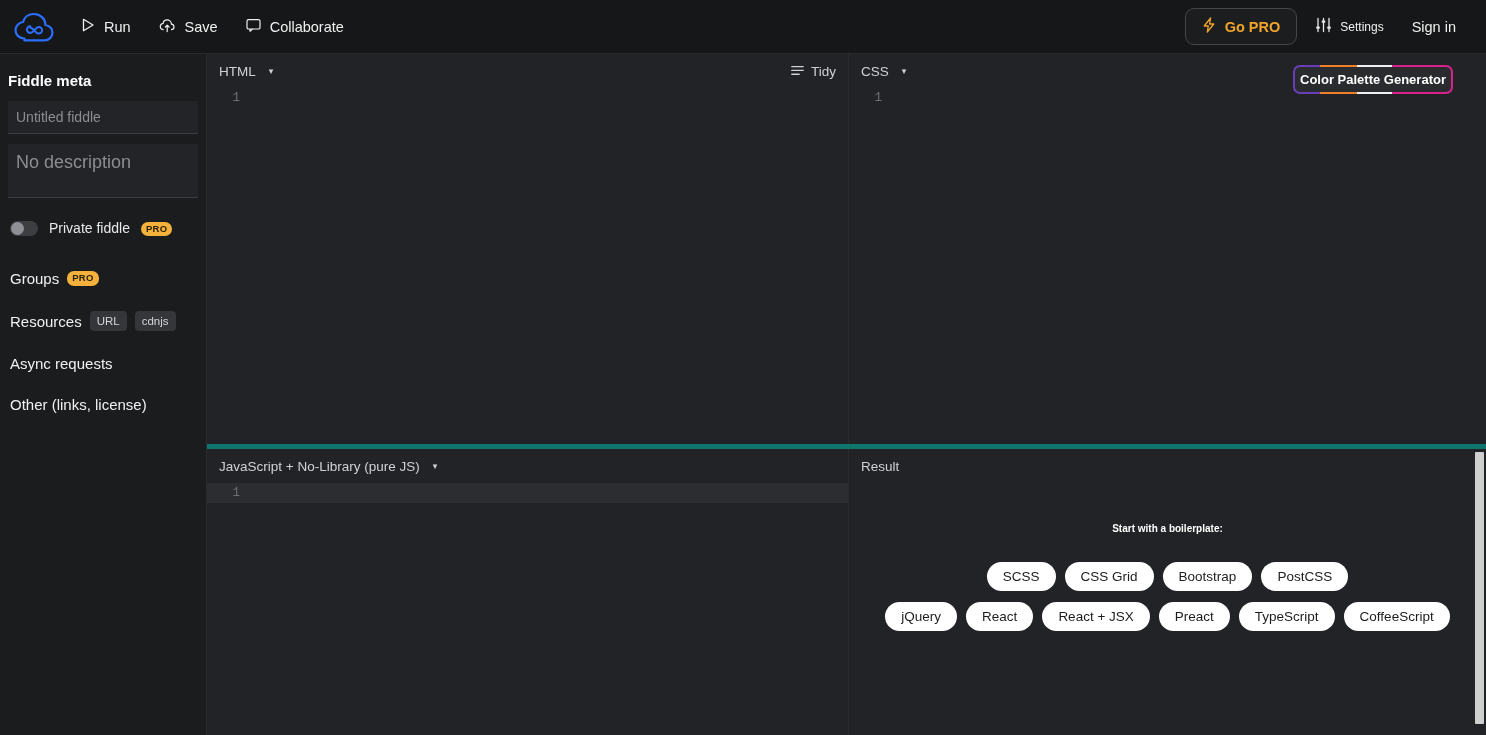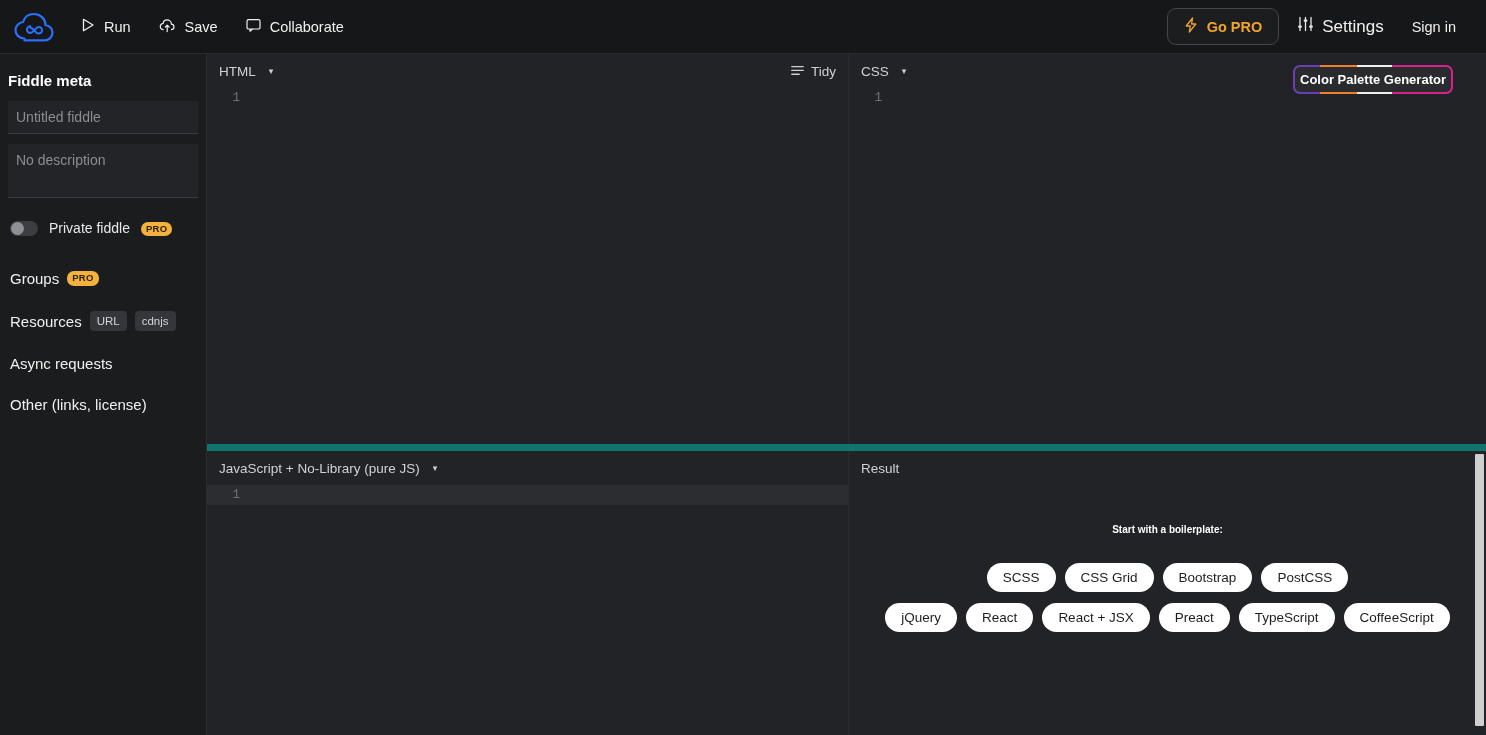--- a/index.html
+++ b/index.html
@@ -43,21 +43,21 @@
     border: 1px solid #44464a;
     border-radius: 9px;
     padding: 8px 16px;
     color: #f0a42b;
     font-weight: bold;
     font-size: 14.5px;
     background: #1c1d1f;
     cursor: pointer;
     font-family: "Liberation Sans", sans-serif;
   }
-  .settings-btn { display: flex; align-items: center; gap: 8px; padding: 6px 12px; font-size: 17px; color: #f0f0f0; cursor: pointer; border-radius: 5px; }
+  .settings-btn { display: flex; align-items: center; gap: 8px; padding: 6px 12px; font-size: 12px; color: #f0f0f0; cursor: pointer; border-radius: 5px; }
   .signin { padding: 6px 10px; font-size: 14.5px; color: #f0f0f0; cursor: pointer; border-radius: 5px; }
 
   
   .body { flex: 1; display: flex; min-height: 0; }
 
   
   .sidebar {
     width: 207px;
     min-width: 207px;
     background: #1b1c1e;
@@ -79,21 +79,21 @@
     display: block;
   }
   .side-input::placeholder { color: #8b8d92; }
   .side-textarea {
     width: 100%;
     height: 54px;
     background: #232427;
     border: none;
     border-bottom: 1px solid #3a3c40;
     color: #f0abfc;
-    font-size: 14px;
+    font-size: 18px;
     padding: 8px 8px;
     margin-top: 10px;
     resize: none;
     font-family: "Liberation Sans", sans-serif;
     outline: none;
     display: block;
   }
   .side-textarea::placeholder { color: #8b8d92; }
   .toggle-row { display: flex; align-items: flex-end; gap: 11px; margin-top: 22px; padding-left: 2px; }
   .toggle {
@@ -140,21 +140,21 @@
     cursor: pointer;
   }
   .side-link:first-of-type { margin-top: 24px; }
   .side-list { margin-top: 26px; }
   .side-list .side-link { margin-bottom: 8px; }
 
   
   .workspace { flex: 1; display: flex; flex-direction: column; min-width: 0; }
   .row { display: flex; min-height: 0; }
   .row-top { height: 390px; min-height: 390px; }
-  .row-bottom { flex: 1; border-top: 7px solid #0f766e; }
+  .row-bottom { flex: 1; border-top: 5px solid #0f766e; }
 
   .pane { display: flex; flex-direction: column; min-width: 0; background: #222326; position: relative; }
   .pane-html { width: 642px; min-width: 642px; border-right: 1px solid #2a2b2d; }
   .pane-css  { flex: 1; }
   .pane-js   { width: 642px; min-width: 642px; border-right: 1px solid #2a2b2d; }
   .pane-result { flex: 1; background: #222326; position: relative; }
 
   .pane-head {
     height: 34px;
     min-height: 34px;

